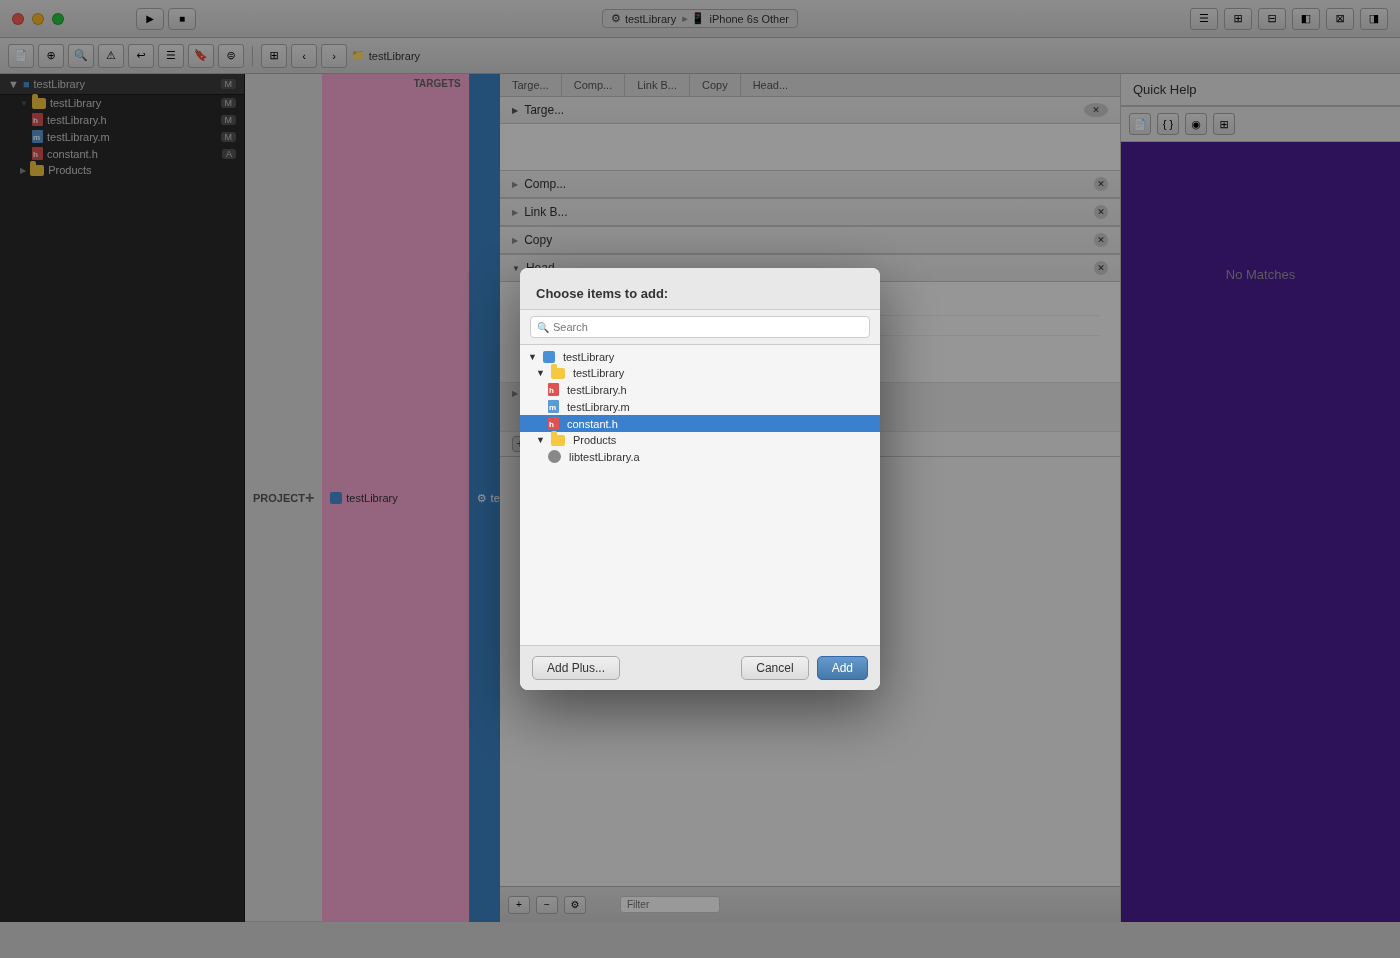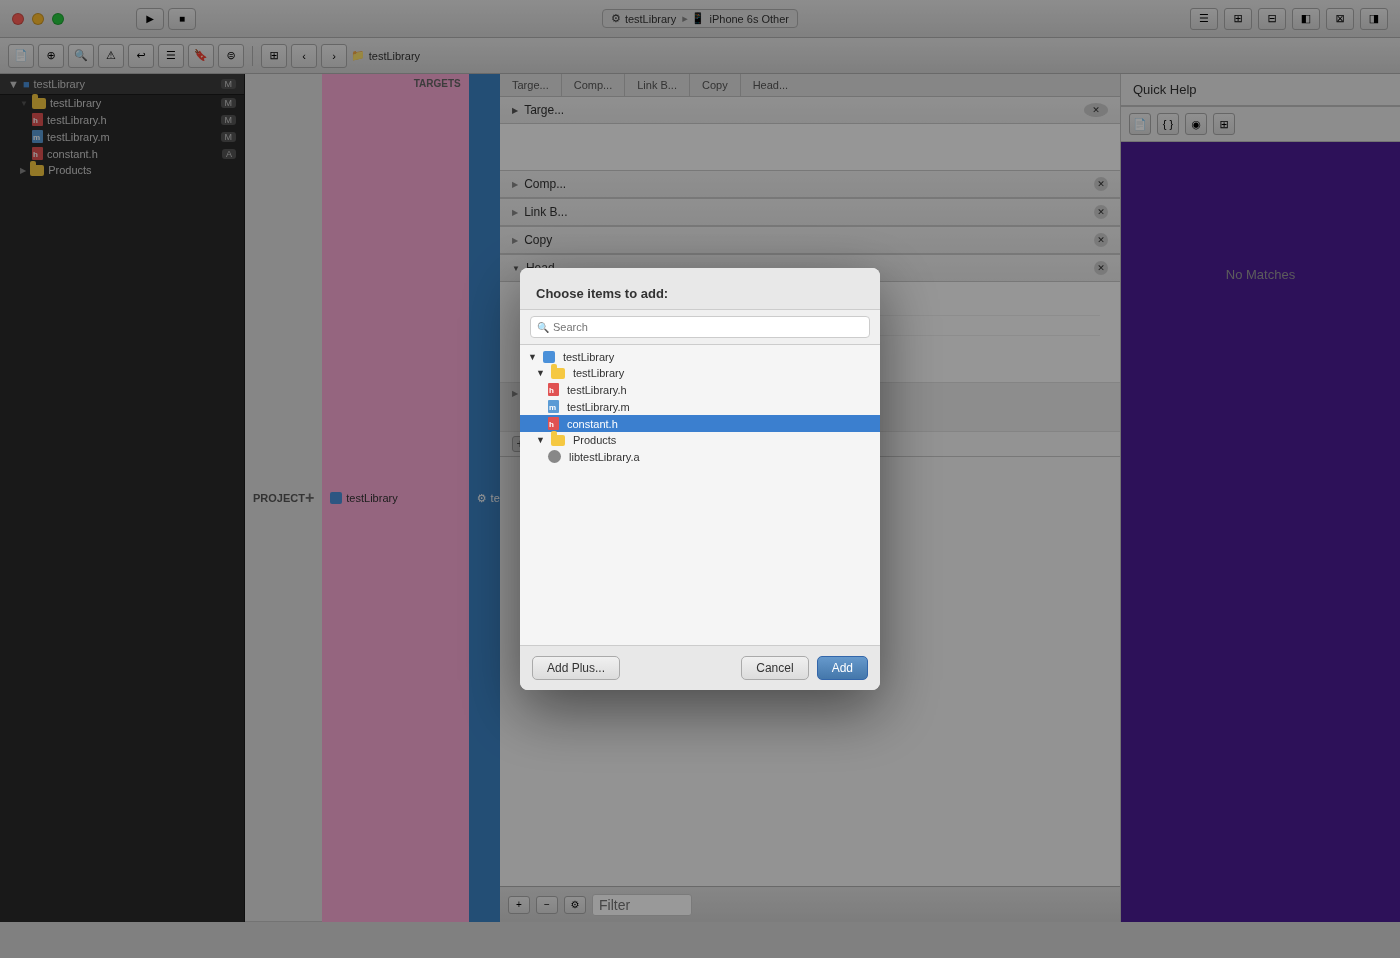--- a/index.html
+++ b/index.html
@@ -674,21 +674,21 @@
           <div class="remove-btn">−</div>
         </div>
       </div>
     </div>
 
     <div class="bottom-bar">
       <div class="bottom-left">
         <div class="bottom-btn">+</div>
         <div class="bottom-btn">−</div>
         <div class="bottom-btn">⚙</div>
-        <input type="text" style="width: 100px; padding: 2px 6px; border: 1px solid rgb(204, 204, 204); border-radius: 3px; font-size: 14px;" placeholder="Filter">
+        <input type="text" style="width: 100px; padding: 2px 6px; border: 1px solid rgb(204, 204, 204); border-radius: 3px; font-size: 10px; margin-left: 28px;" placeholder="Filter">
       </div>
     </div>
   </div>
 
   <div class="quick-help">
     <div class="quick-help-header">Quick Help</div>
     <div class="quick-help-bottom">
       <div class="quick-help-bottom-icons">
         <div class="qh-icon-btn">📄</div>
         <div class="qh-icon-btn">{ }</div>

